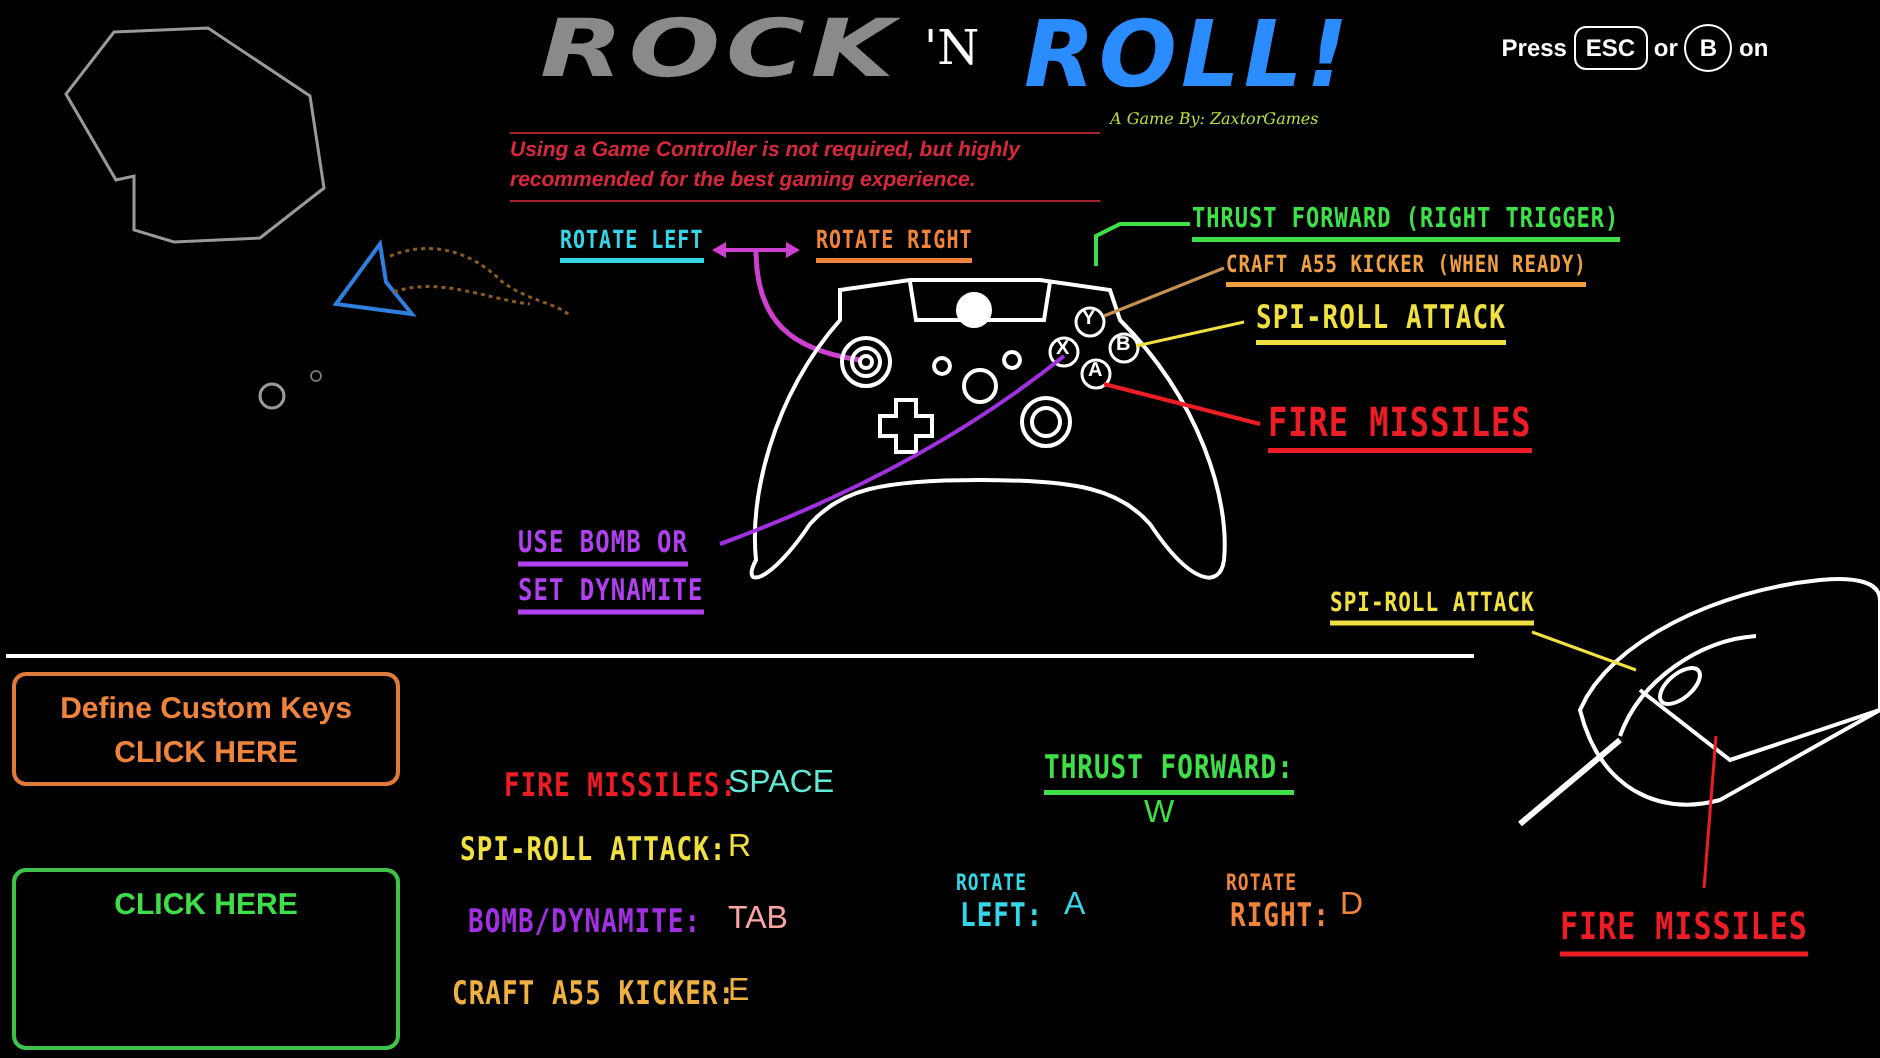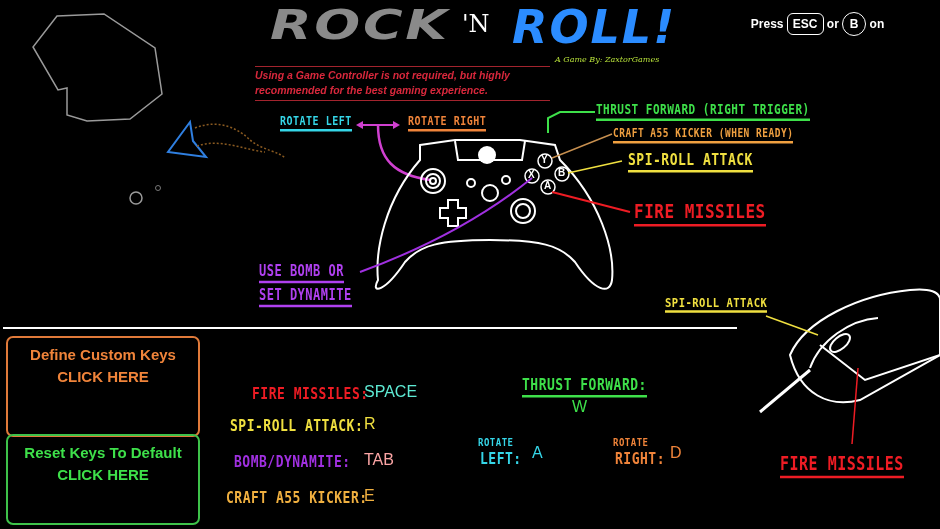--- a/index.html
+++ b/index.html
@@ -9,21 +9,21 @@
   .ul { border-bottom:2px solid currentColor; padding-bottom:1px; }
   svg { position:absolute; left:0; top:0; }
   .title-rock { left:270px; top:2px; font-family:"DejaVu Sans", sans-serif; font-weight:900; font-style:italic; font-size:40px; color:#8a8a8a; letter-spacing:2px; transform:scaleX(1.35); transform-origin:left top; }
   .title-n { left:462px; top:10px; font-family:"DejaVu Serif", serif; font-size:24px; color:#fff; }
   .title-roll { left:512px; top:0px; font-family:"DejaVu Sans", sans-serif; font-style:italic; font-weight:bold; font-size:46px; color:#2b8cff; letter-spacing:2px;text-align:center; }
   .byline { left:555px; top:55px; font-family:"DejaVu Serif", serif; font-style:italic; font-size:8px; color:#b8e23a; }
   .notice { left:255px; top:66px; width:295px; text-align:left; font-style:italic; font-weight:bold; font-size:10.5px; line-height:15px; color:#d8283c; border-top:1px solid #a3242e; border-bottom:1px solid #a3242e; padding:1px 0 2px 0; }
   .back { left:705px; top:10px; width:225px; text-align:center; color:#fff; font-weight:bold; font-size:12px; line-height:28px; }
   .keycap { display:inline-block; border:1.5px solid #fff; border-radius:6px; padding:0 5px; line-height:20px; }
   .keycirc { display:inline-block; border:1.5px solid #fff; border-radius:50%; width:22px; height:22px; line-height:22px; text-align:center; }
-  .btn { border:2px solid; border-radius:7px; width:194px; height:101px; text-align:center; font-weight:bold; font-size:15px; line-height:22px; padding-top:6px; box-sizing:border-box; cursor:pointer; }
+  .btn { border:2px solid; border-radius:7px; width:194px; height:57px; text-align:center; font-weight:bold; font-size:15px; line-height:22px; padding-top:6px; box-sizing:border-box; cursor:pointer; }
   .btn-define { left:6px; top:336px; border-color:#e07a3a; color:#f0843a; }
   .btn-reset { left:6px; top:434px; border-color:#3ec24a; color:#3ee04a; height:91px; }
   .maplbl { font-size:13px; }
   .mapval { font-family:"Liberation Sans", sans-serif; font-size:16px; }
 </style>
 </head>
 <body>
 
 <svg width="940" height="529">
 
@@ -111,21 +111,20 @@
 <div class="abs" style="left:544px;top:180px;font-size:10px;font-weight:bold;color:#fff;">A</div>
 
 <div class="abs arcade ul" style="left:665px;top:294px;font-size:10.5px;color:#f0e040;">Spi-Roll Attack</div>
 <div class="abs arcade ul" style="left:780px;top:452px;font-size:15px;color:#ee1c24;">Fire Missiles</div>
 
 <div class="abs btn btn-define">
   <div>Define Custom Keys</div>
   <div>CLICK HERE</div>
 </div>
 <div class="abs btn btn-reset">
-  <div>Reset Keys To Default</div>
   <div>CLICK HERE</div>
 </div>
 
 <div class="abs arcade maplbl" style="left:252px;top:384px;color:#ee1c24;">Fire Missiles:</div>
 <div class="abs mapval" style="left:364px;top:383px;color:#5eead4;">SPACE</div>
 <div class="abs arcade maplbl" style="left:230px;top:416px;color:#f0e040;">Spi-Roll Attack:</div>
 <div class="abs mapval" style="left:364px;top:415px;color:#f0e040;">R</div>
 <div class="abs arcade maplbl" style="left:234px;top:452px;color:#a030e0;">Bomb/Dynamite:</div>
 <div class="abs mapval" style="left:364px;top:451px;color:#fca5a5;">TAB</div>
 <div class="abs arcade maplbl" style="left:226px;top:488px;color:#f0b040;">Craft A55 Kicker:</div>

